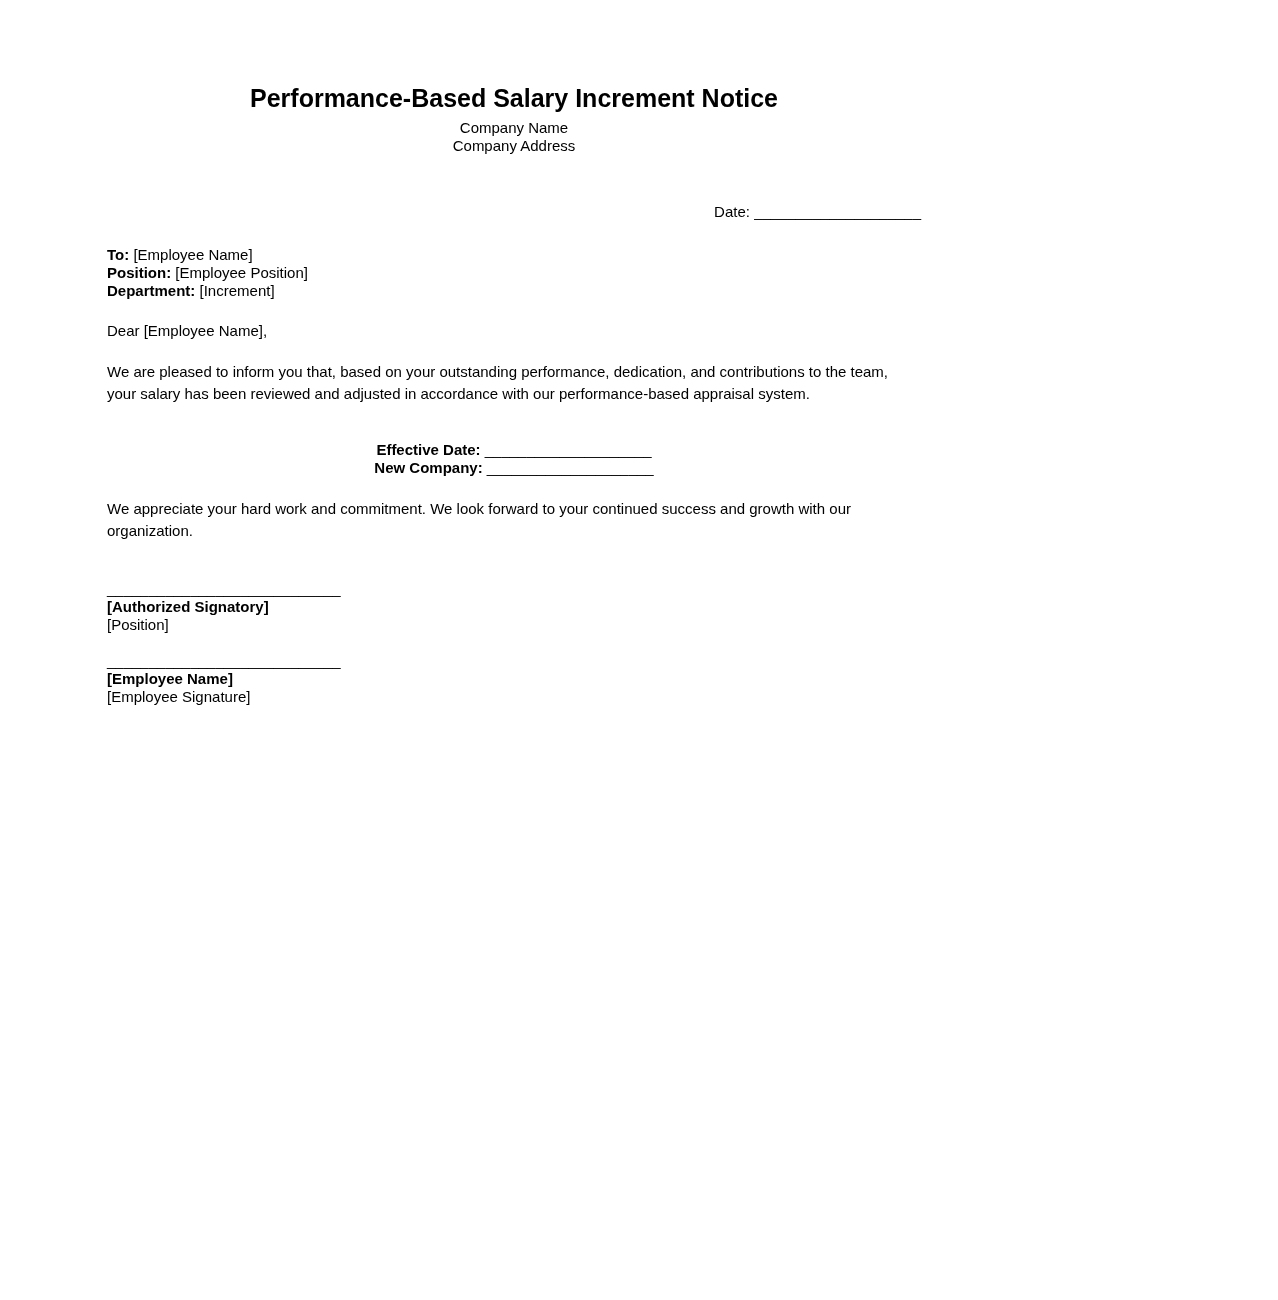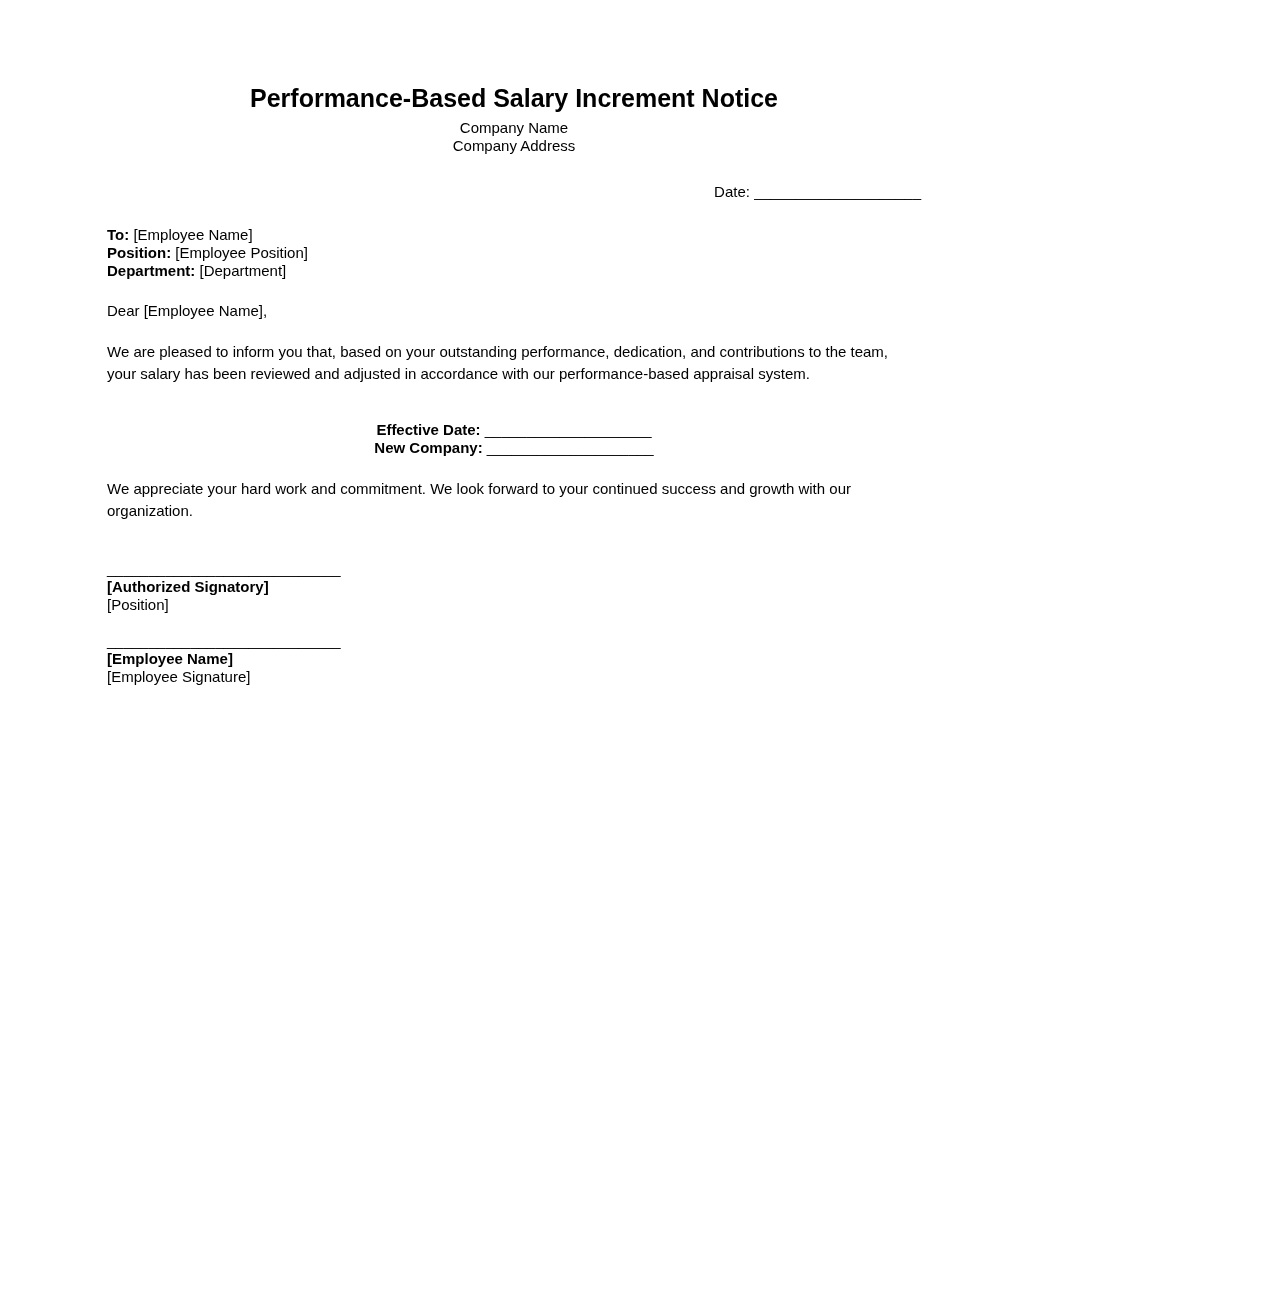--- a/index.html
+++ b/index.html
@@ -24,21 +24,21 @@
     font-size: 25px;
     line-height: 29px;
     font-weight: bold;
     margin: 0 0 6px 0;
   }
   .company-line {
     font-size: 15px;
     line-height: 18px;
   }
   .date-row {
-    margin-top: 28px;
+    margin-top: 48px;
     text-align: right;
     white-space: nowrap;
   }
   .recipient-block { margin-top: 25px; }
   .line { line-height: 18px; }
   .salutation { margin: 22px 0 0 0; }
   .para {
     margin: 21px 0 0 0;
     line-height: 22px;
   }
@@ -59,21 +59,21 @@
     <div class="doc-title">Performance-Based Salary Increment Notice</div>
     <div class="company-line">Company Name</div>
     <div class="company-line">Company Address</div>
   </div>
 
   <div class="date-row"><span>Date:</span> <span>____________________</span></div>
 
   <div class="recipient-block">
     <div class="line"><span class="bold">To:</span> <span>[Employee Name]</span></div>
     <div class="line"><span class="bold">Position:</span> <span>[Employee Position]</span></div>
-    <div class="line"><span class="bold">Department:</span> <span>[Department]</span></div>
+    <div class="line"><span class="bold">Department:</span> <span>[Increment]</span></div>
   </div>
 
   <p class="salutation">Dear [Employee Name],</p>
 
   <p class="para">We are pleased to inform you that, based on your outstanding performance, dedication, and contributions to the team, your salary has been reviewed and adjusted in accordance with our performance-based appraisal system.</p>
 
   <div class="salary-block">
     <div class="line"><span class="bold">Effective Date:</span> <span>____________________</span></div>
     <div class="line"><span class="bold">New Company:</span> <span>____________________</span></div>
   </div>

